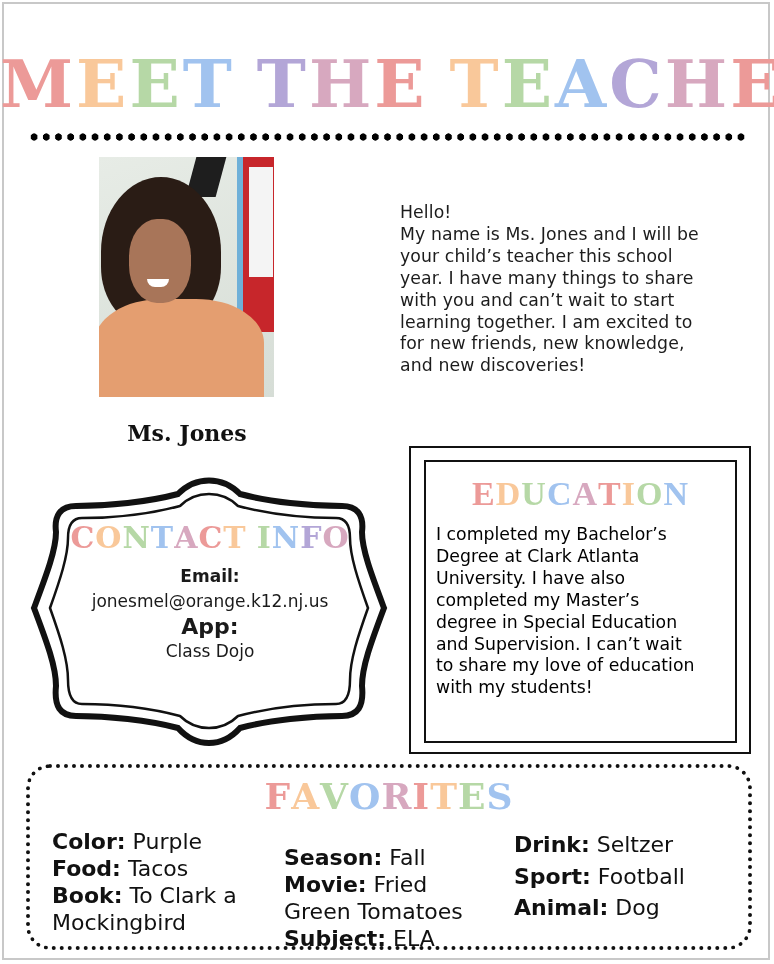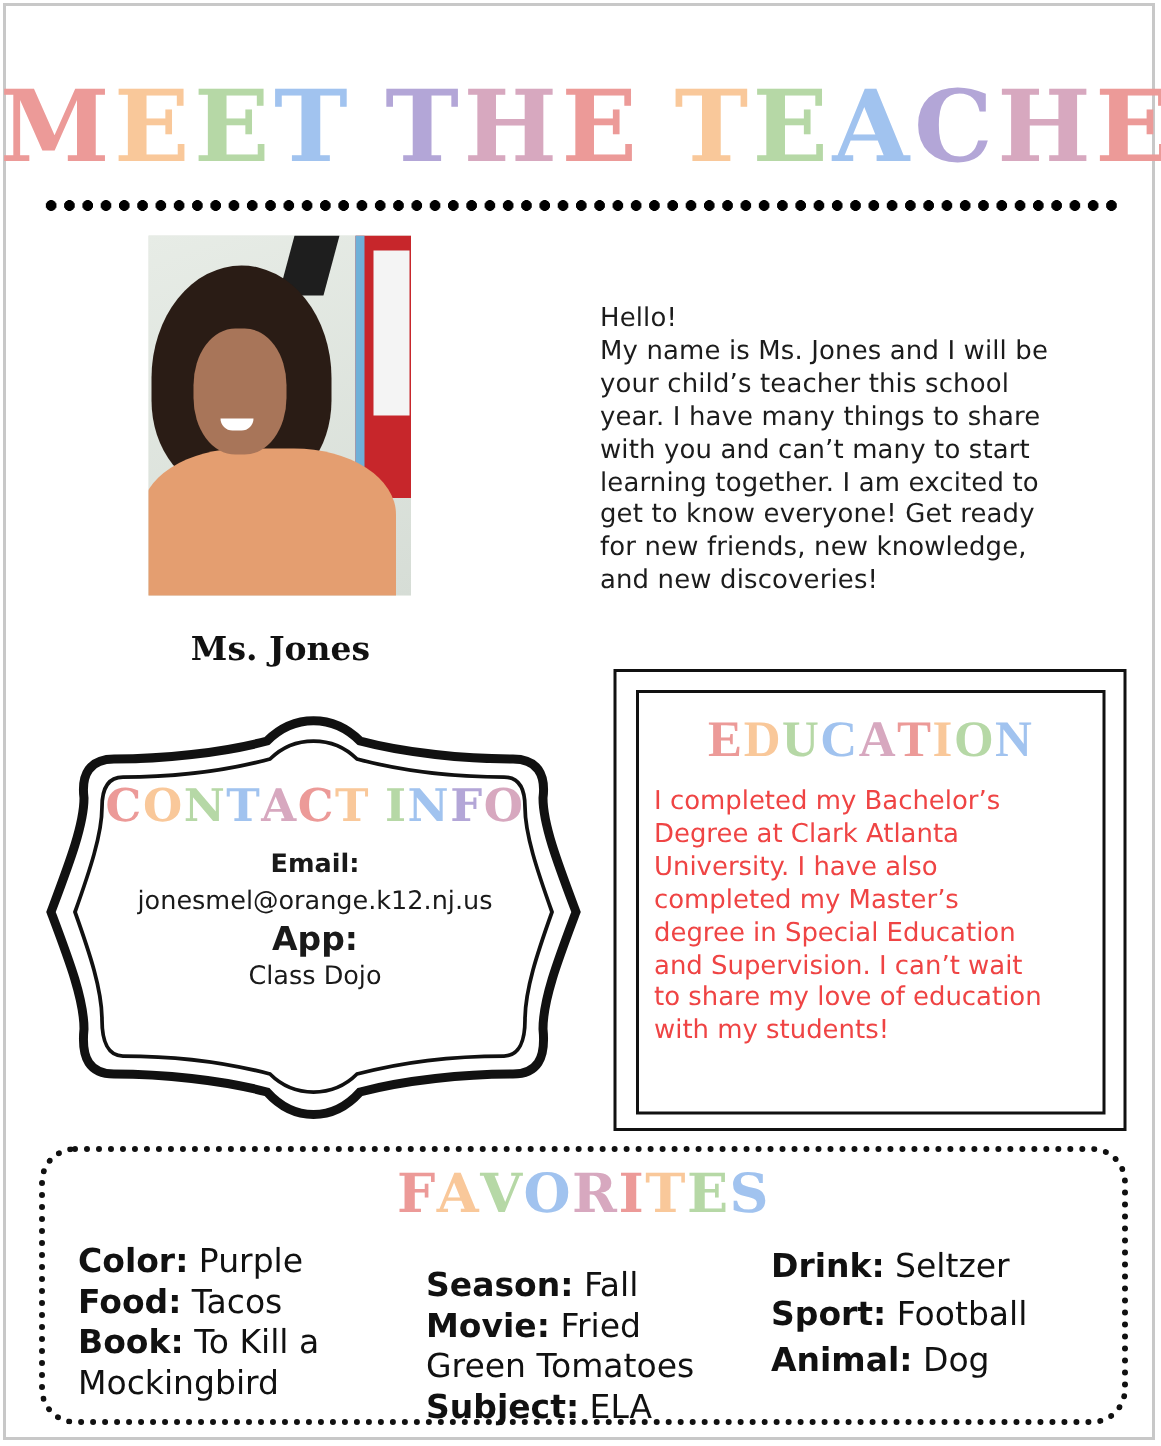--- a/index.html
+++ b/index.html
@@ -32,21 +32,21 @@
   .contact { position: absolute; left: 40px; top: 518px; width: 340px; text-align: center; }
   .hdr { font-family: "DejaVu Serif", serif; font-weight: bold; letter-spacing: 1px; white-space: nowrap; }
   .contact .hdr { font-size: 30px; line-height: 40px; }
   .contact .lbl { font-weight: bold; font-size: 17px; line-height: 25px; margin-top: 6px; }
   .contact .val { font-size: 17px; line-height: 25px; }
   .contact .lbl2 { font-weight: bold; font-size: 22px; line-height: 25px; }
 
   .edu-outer { position: absolute; left: 409px; top: 446px; width: 342px; height: 308px; border: 2px solid #111; box-sizing: border-box; }
   .edu-inner { position: absolute; left: 424px; top: 460px; width: 313px; height: 283px; border: 2px solid #111; box-sizing: border-box; }
   .edu-title { position: absolute; left: 424px; top: 472px; width: 313px; text-align: center; font-size: 34px; line-height: 44px; font-family: Liberation Serif, serif; }
-  .edu-text { position: absolute; left: 436px; top: 524px; width: 300px; font-size: 17.3px; line-height: 21.9px; color: #ef4444; }
+  .edu-text { position: absolute; left: 436px; top: 524px; width: 300px; font-size: 17.3px; line-height: 21.9px; color: #000000; }
   .edu-text div { white-space: nowrap; }
 
   .fav-box { position: absolute; left: 26px; top: 764px; width: 726px; height: 186px; border: 4px dotted #111; border-radius: 24px; box-sizing: border-box; }
   .fav-title { position: absolute; left: 26px; top: 774px; width: 726px; text-align: center; font-size: 36px; line-height: 44px; }
   .fav-col { position: absolute; top: 828px; font-size: 22px; line-height: 27px; color: #111; }
   .fav-col .row { white-space: nowrap; }
   .fav-col b { font-weight: bold; }
   .col1 { left: 52px; }
   .col2 { left: 284px; margin-top: 16px; }
   .col3 { left: 514px; top: 829px; line-height: 31.5px; }
@@ -73,23 +73,22 @@
   <div class="smile"></div>
 </div>
 
 <div class="name">Ms. Jones</div>
 
 <div class="intro">
   <div>Hello!</div>
   <div>My name is Ms. Jones and I will be</div>
   <div>your child’s teacher this school</div>
   <div>year. I have many things to share</div>
-  <div>with you and can’t many to start</div>
+  <div>with you and can’t wait to start</div>
   <div>learning together. I am excited to</div>
-  <div>get to know everyone! Get ready</div>
   <div>for new friends, new knowledge,</div>
   <div>and new discoveries!</div>
 </div>
 
 <svg class="frame-svg" viewBox="0 0 362 280" xmlns="http://www.w3.org/2000/svg">
   <path d="M48,34 C80,34 120,30 150,22 C168,4 194,4 212,22 C242,30 282,34 314,34 C330,34 336,44 334,60 C334,78 344,104 356,136 C344,168 334,194 334,214 C336,234 330,244 314,244 C282,244 242,248 212,256 C194,276 168,276 150,256 C120,248 80,244 48,244 C32,244 26,234 28,214 C28,194 18,168 6,136 C18,104 28,78 28,60 C26,44 32,34 48,34 Z" fill="none" stroke="#111" stroke-width="6"></path>
   <path d="M54,46 C86,46 122,42 152,34 C168,18 194,18 210,34 C240,42 276,46 308,46 C318,46 322,54 322,66 C322,84 330,108 340,136 C330,164 322,188 322,208 C322,222 318,232 308,232 C276,232 240,236 210,244 C194,260 168,260 152,244 C122,236 86,232 54,232 C44,232 40,222 40,208 C40,188 32,164 22,136 C32,108 40,84 40,66 C40,54 44,46 54,46 Z" fill="none" stroke="#111" stroke-width="2.5"></path>
 </svg>
 
 <div class="contact">
@@ -119,21 +118,21 @@
 </div>
 
 <div class="fav-box"></div>
 <div class="fav-title hdr">
   <span style="color:#ec9a98">F</span><span style="color:#f9c89a">A</span><span style="color:#b6d8a6">V</span><span style="color:#a1c3ef">O</span><span style="color:#d7a8bf">R</span><span style="color:#ec9a98">I</span><span style="color:#f9c89a">T</span><span style="color:#b6d8a6">E</span><span style="color:#a1c3ef">S</span>
 </div>
 
 <div class="fav-col col1">
   <div class="row"><b>Color:</b><span> Purple</span></div>
   <div class="row"><b>Food:</b><span> Tacos</span></div>
-  <div class="row"><b>Book:</b><span> To Kill a</span></div>
+  <div class="row"><b>Book:</b><span> To Clark a</span></div>
   <div class="row">Mockingbird</div>
 </div>
 
 <div class="fav-col col2">
   <div class="row"><b>Season:</b><span> Fall</span></div>
   <div class="row"><b>Movie:</b><span> Fried</span></div>
   <div class="row">Green Tomatoes</div>
   <div class="row"><b>Subject:</b><span> ELA</span></div>
 </div>
 

